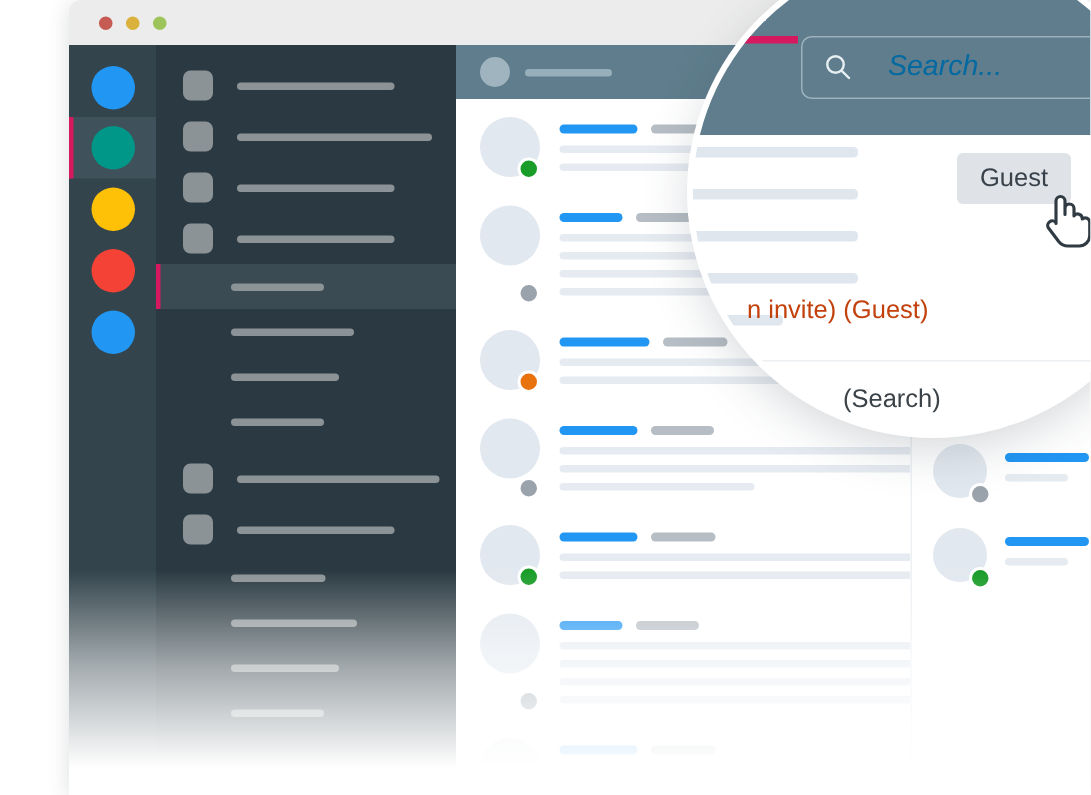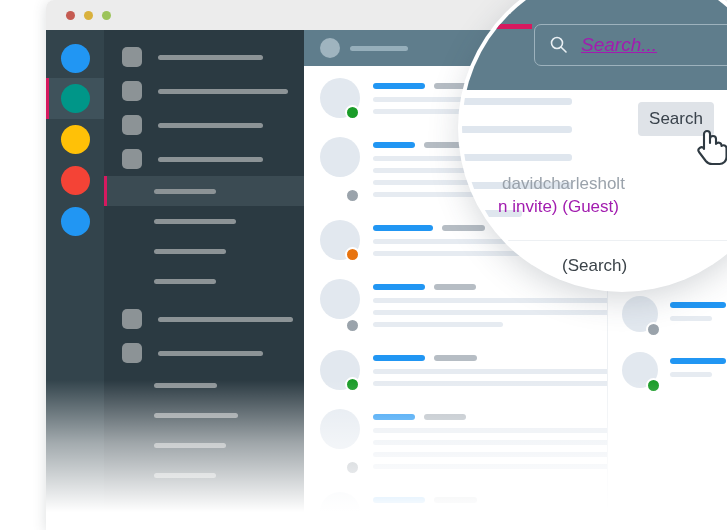--- a/index.html
+++ b/index.html
@@ -89,28 +89,28 @@
     position:absolute;left:462px;top:-32px;width:320px;height:320px;border-radius:50%;
     overflow:hidden;background:#fff;
     box-shadow:0 0 0 4px #ffffff, 0 10px 34px rgba(45,60,75,.22);
   }
   .mag-inner{position:absolute;left:0;top:0;width:320px;height:320px;}
   .mag-top{position:absolute;left:0;top:0;width:320px;height:122px;background:#5f7d8c;}
   .mag-search{
     position:absolute;left:72px;top:56px;width:205px;height:42px;border:1.6px solid #9db2bd;
     border-radius:7px;display:flex;align-items:center;padding-left:14px;box-sizing:border-box;
   }
-  .mag-search .ph{color:#a21caf;font-style:italic;font-size:19px;margin-left:12px;text-decoration:underline;}
+  .mag-search .ph{color:#0369a1;font-style:italic;font-size:19px;margin-left:23px;}
   .mag-white{position:absolute;left:0;top:122px;width:320px;height:198px;background:#fff;}
   .mag-invite{
     position:absolute;left:176px;top:134px;width:76px;height:34px;background:#dfe3e8;border-radius:4px;
     display:flex;align-items:center;justify-content:center;color:#39424b;font-size:17px;
   }
   .mag-name{position:absolute;left:40px;top:206px;color:#9aa2ab;font-size:17px;white-space:nowrap;}
-  .mag-guest{position:absolute;left:36px;top:229px;color:#a21caf;font-size:17px;white-space:nowrap;}
+  .mag-guest{position:absolute;left:36px;top:229px;color:#c2410c;font-size:17px;white-space:nowrap;}
   .mag-div{position:absolute;left:0;top:272px;width:320px;height:1px;background:#edf0f3;}
   .mag-guest2{position:absolute;left:100px;top:288px;color:#3b4349;font-size:17px;white-space:nowrap;}
   .mag-lines{position:absolute;left:0;top:122px;width:180px;}
   .mag-line{height:7px;background:#dfe6ee;border-radius:3px;margin-bottom:21px;}
   .mag-tab{position:absolute;left:14px;top:34px;color:#fff;font-size:13px;font-weight:bold;letter-spacing:.8px;}
   .cursor{position:absolute;left:232px;top:158px;}
 </style>
 </head>
 <body>
 
@@ -354,23 +354,22 @@
         <svg width="20" height="20" viewBox="0 0 20 20">
           <circle cx="8" cy="8" r="5.5" fill="none" stroke="#e8eff3" stroke-width="1.6"></circle>
           <line x1="12.2" y1="12.2" x2="17" y2="17" stroke="#e8eff3" stroke-width="1.6" stroke-linecap="round"></line>
         </svg>
         <span class="ph">Search...</span>
       </div>
 
       <span class="mag-tab">CHAT</span>
       <span style="position:absolute;left:8px;top:56px;width:62px;height:5px;background:#d6195f;"></span>
 
-      <div class="mag-invite">Search</div>
-
-      <span class="mag-name">davidcharlesholt</span>
+      <div class="mag-invite">Guest</div>
+
       <span class="mag-guest">n invite) (Guest)</span>
       <div class="mag-div"></div>
       <span class="mag-guest2">(Search)</span>
 
       <span class="cursor">
         <svg width="34" height="40" viewBox="0 0 34 40">
           <path d="M10 23 L10 8 a3 3 0 0 1 6 0 L16 17 L16 13 a3 3 0 0 1 6 0 L22 18 a3 3 0 0 1 5.5 1.6 L27.5 20 a3 3 0 0 1 5 2.2 L32.5 31 a7 7 0 0 1 -7 7 L18 38 a8 8 0 0 1 -6.2 -3 L5 26 a3 3 0 0 1 5 -3.4 z" fill="#ffffff" stroke="#2f3a42" stroke-width="2.1" stroke-linejoin="round"></path>
         </svg>
       </span>
     </div>

